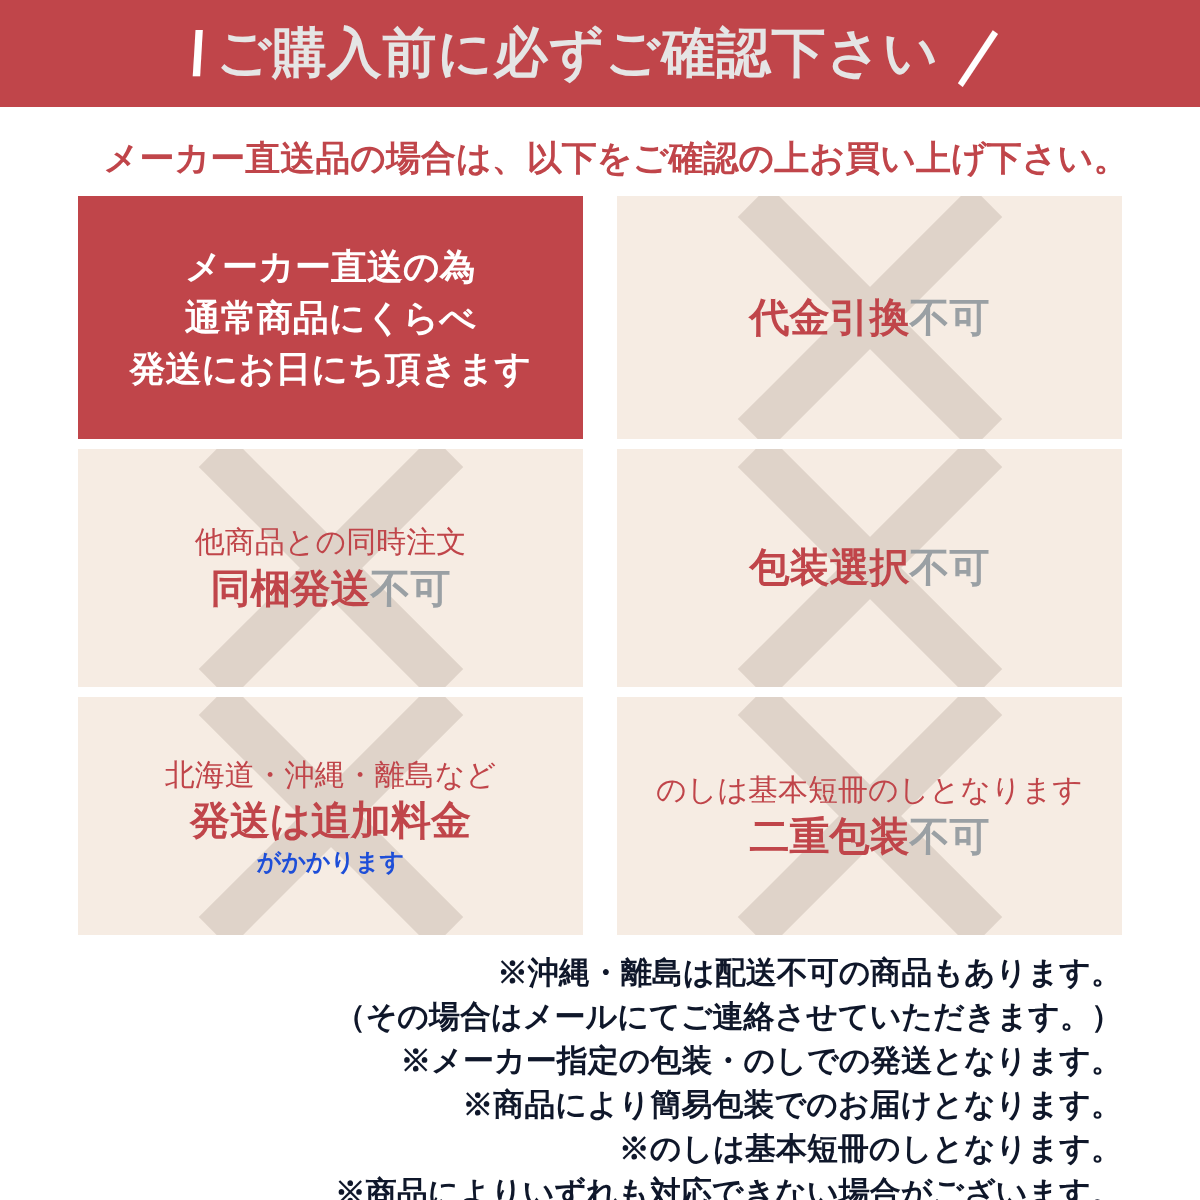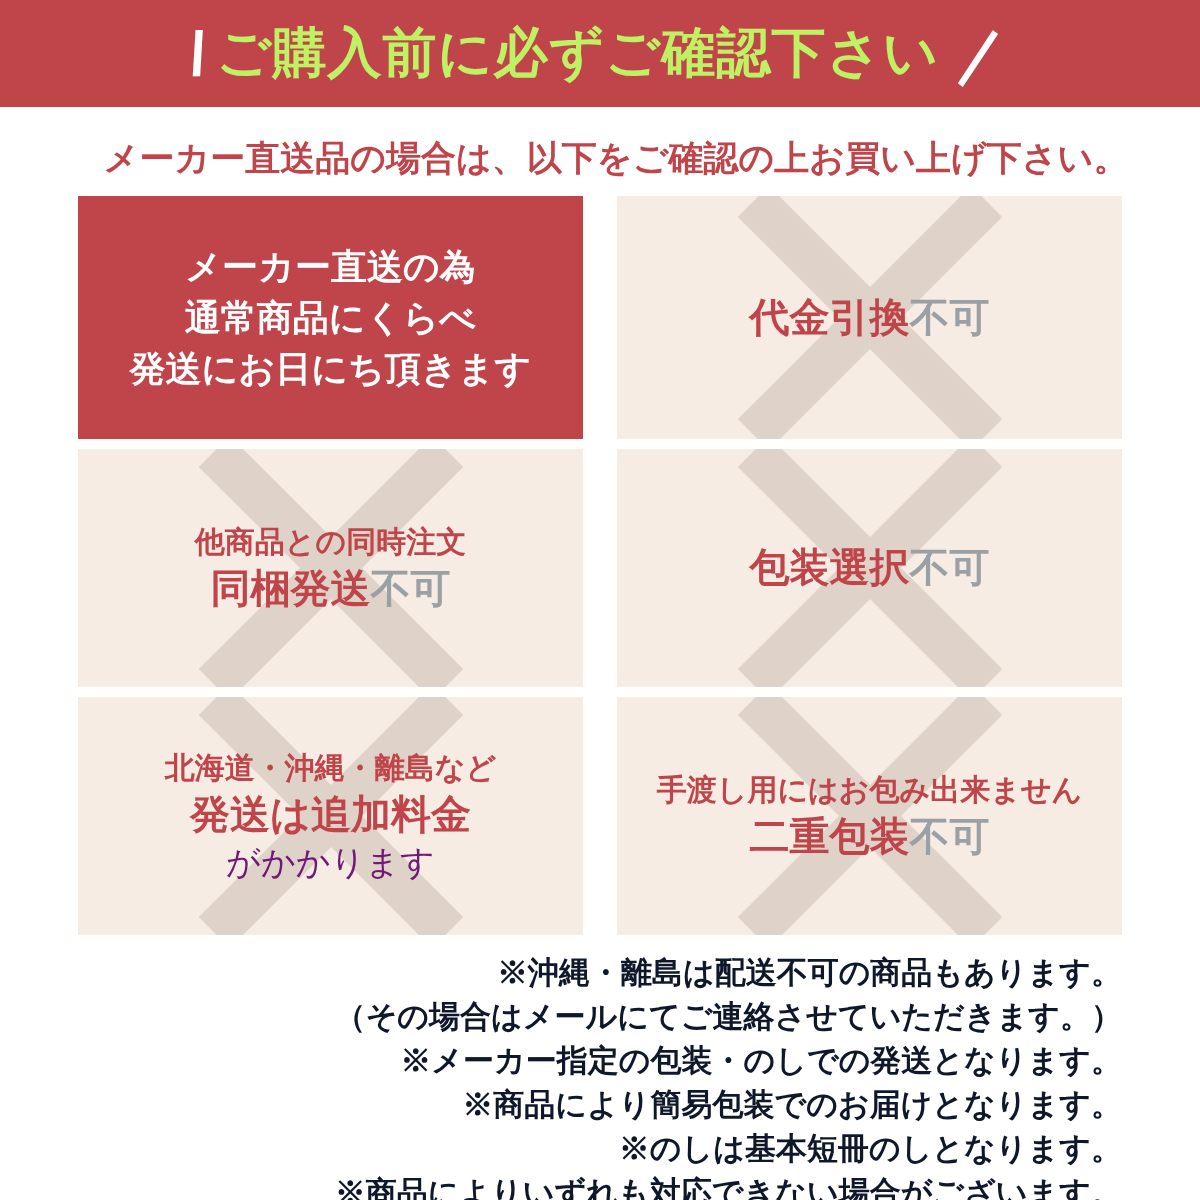--- a/index.html
+++ b/index.html
@@ -18,21 +18,21 @@
   .header {
     width: 1200px;
     height: 107px;
     background: #c0454a;
     display: flex;
     align-items: center;
     justify-content: center;
     position: relative;
   }
   .header-title {
-    color: #bef264;
+    color: #e5e5e5;
     font-size: 54px;
     font-weight: bold;
     letter-spacing: 1px;
     white-space: nowrap;
   }
   .slash {
     color: #ffffff;
     font-size: 62px;
     font-weight: bold;
     line-height: 1;
@@ -109,39 +109,39 @@
   .line-white {
     color: #ffffff;
     font-size: 36px;
     font-weight: bold;
     line-height: 1.42;
     white-space: nowrap;
   }
   .line-sm {
     color: #c0454a;
     font-size: 30px;
-    font-weight: bold;
+    font-weight: normal;
     line-height: 1.35;
     white-space: nowrap;
   }
   .line-lg {
     color: #c0454a;
     font-size: 40px;
     font-weight: bold;
     line-height: 1.28;
     white-space: nowrap;
   }
   .line-lg .muted,
   .line-sm .muted {
     color: #9aa0a4;
   }
   .line-xs {
-    color: #701a75;
-    font-size: 34px;
-    font-weight: normal;
+    color: #1d4ed8;
+    font-size: 24px;
+    font-weight: bold;
     line-height: 1.3;
     white-space: nowrap;
   }
 
   
   .notes {
     width: 1044px;
     margin: 16px auto 0 auto;
     padding-left: 36px;
     box-sizing: border-box;
@@ -219,21 +219,21 @@
       <div class="line-xs">がかかります</div>
     </div>
   </div>
 
   <div class="cell">
     <div class="xmark">
       <div class="bar a"></div>
         <div class="bar b"></div>
     </div>
     <div class="lines">
-      <div class="line-sm">手渡し用にはお包み出来ません</div>
+      <div class="line-sm">のしは基本短冊のしとなります</div>
       <div class="line-lg"><span>二重包装</span><span class="muted">不可</span></div>
     </div>
   </div>
 
 </div>
 
 <div class="notes">
   <div class="note">※沖縄・離島は配送不可の商品もあります。</div>
   <div class="note indent">（その場合はメールにてご連絡させていただきます。）</div>
   <div class="note">※メーカー指定の包装・のしでの発送となります。</div>

